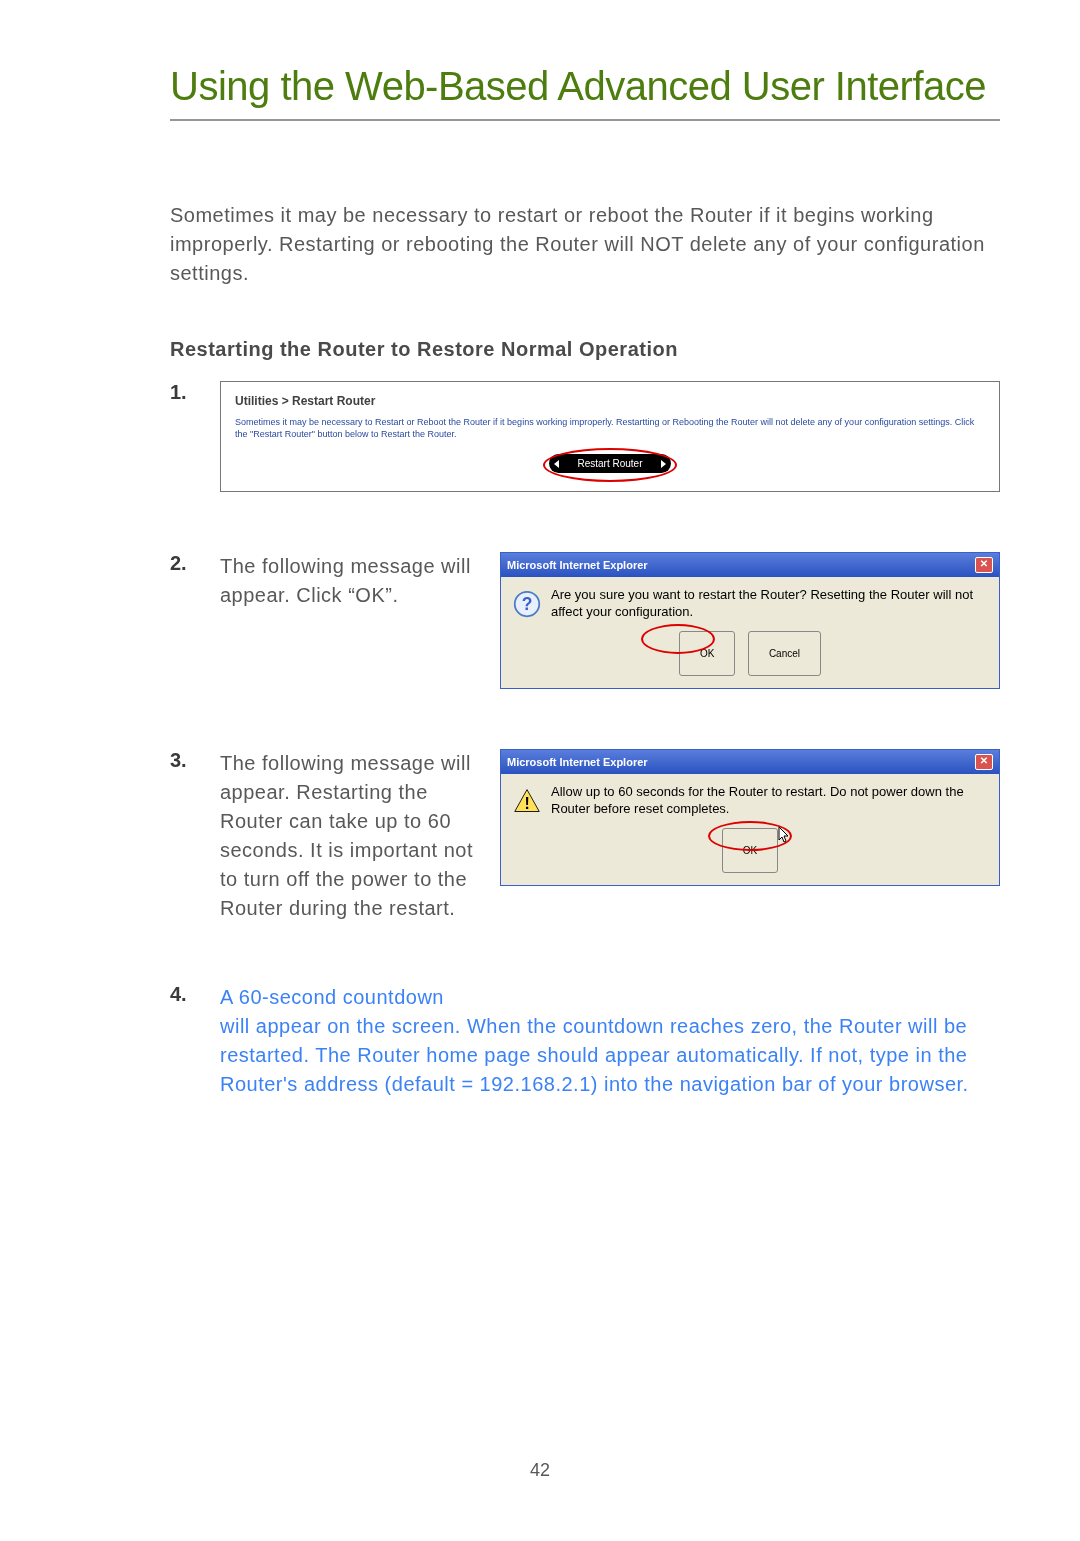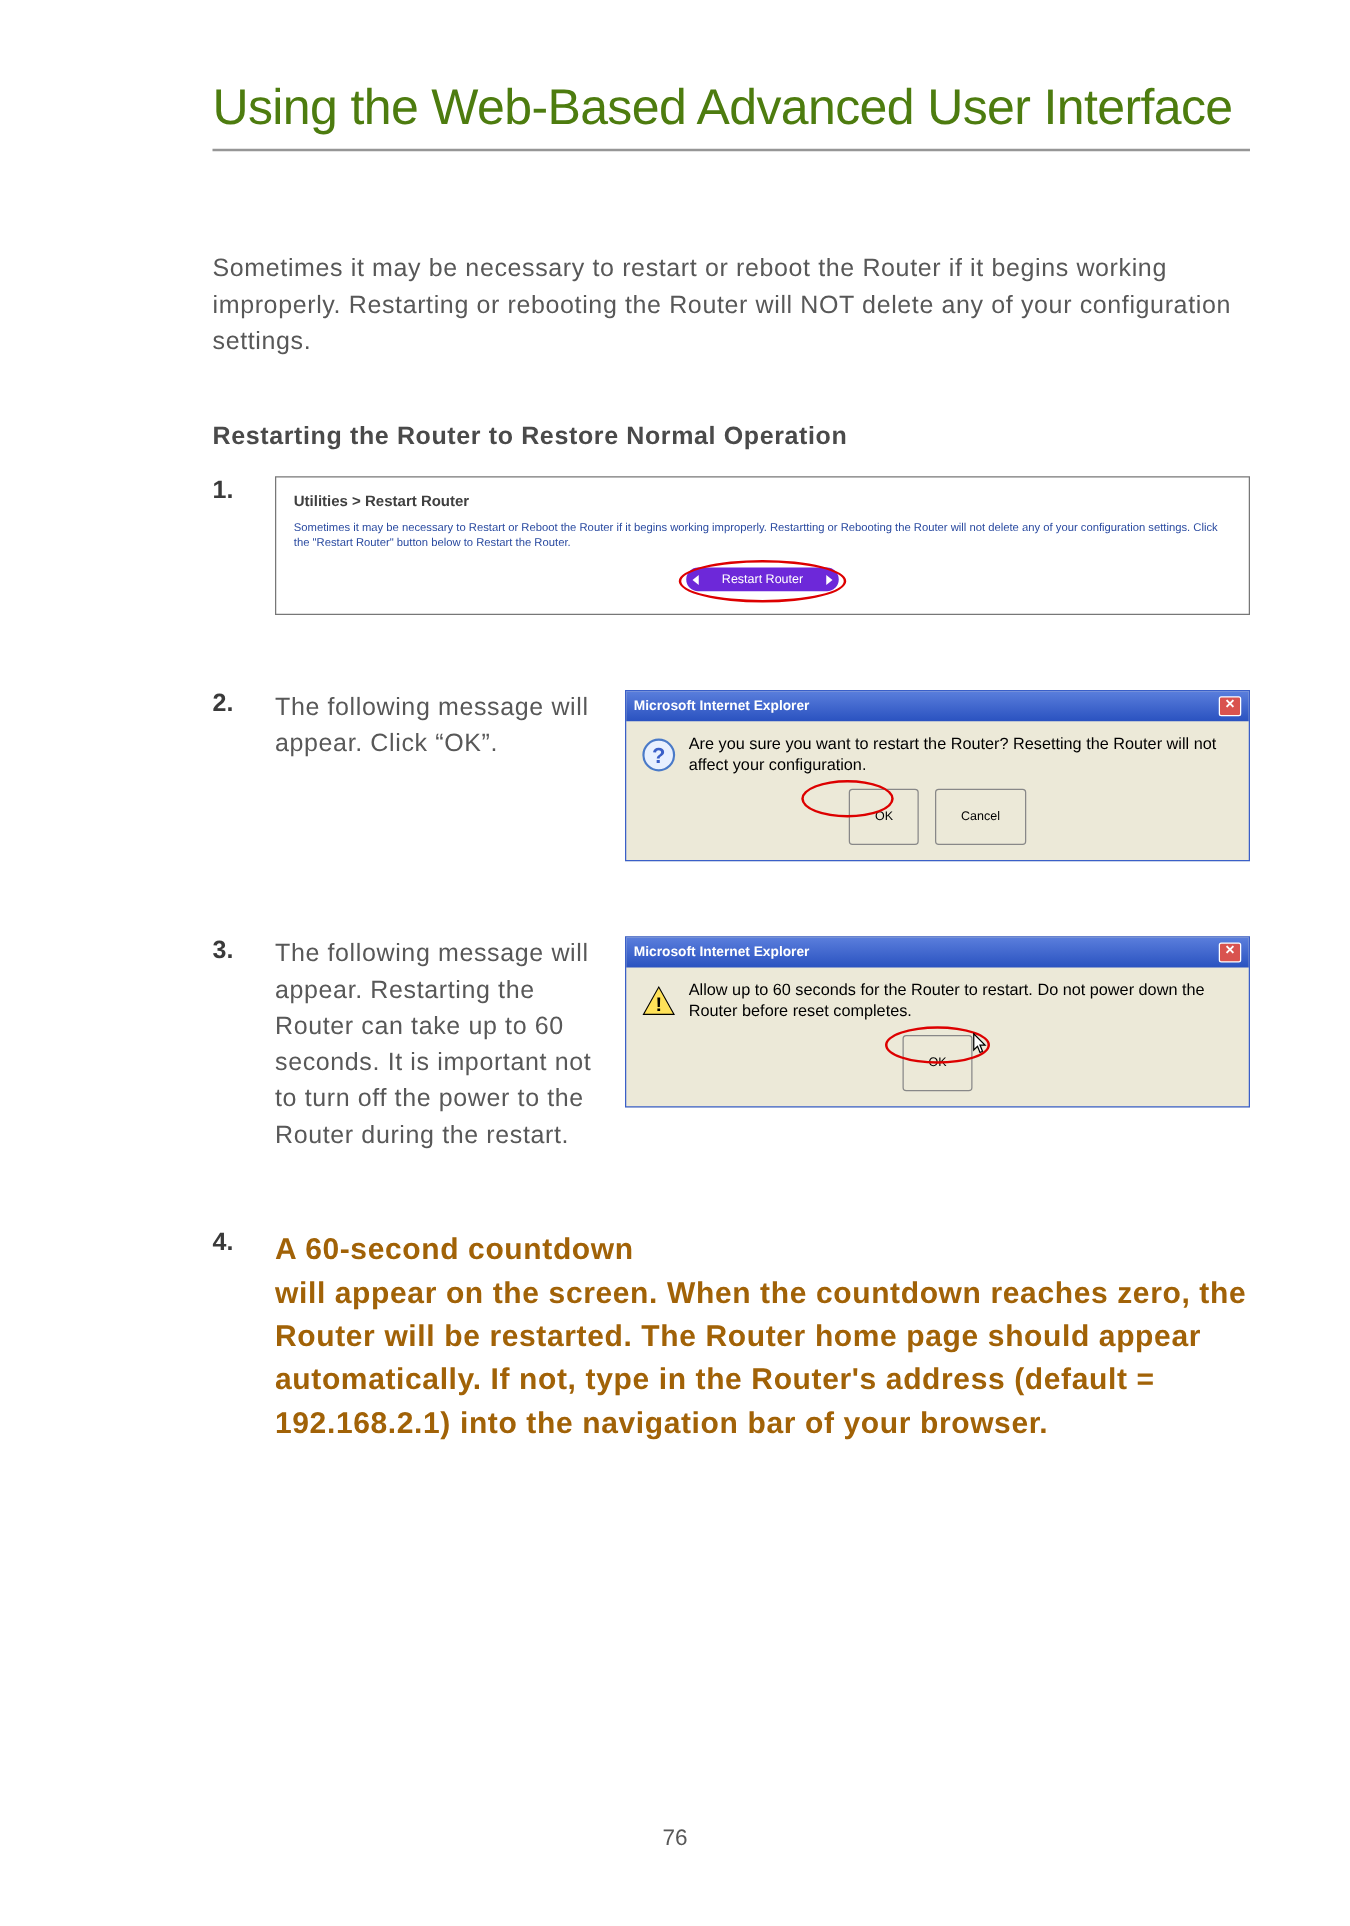--- a/index.html
+++ b/index.html
@@ -57,26 +57,25 @@
   .step-text {
     font-size: 20px;
     color: #585858;
     line-height: 1.45;
     letter-spacing: 0.5px;
     width: 260px;
     flex-shrink: 0;
     padding-right: 20px;
   }
   .step-text-wide {
-    font-size: 24px;
-    color: #a16207;
+    font-size: 20px;
+    color: #3b82f6;
     line-height: 1.45;
     letter-spacing: 0.5px;
     flex: 1;
-    font-weight: bold;
   }
   .step-image {
     flex: 1;
   }
 
   
   .panel1 {
     border: 1px solid #777;
     background: #fff;
     padding: 12px 14px 18px 14px;
@@ -89,21 +88,21 @@
   }
   .panel1-body {
     color: #2a4aa0;
     font-size: 9px;
     line-height: 1.35;
     margin-bottom: 14px;
   }
   .restart-btn {
     display: block;
     margin: 0 auto;
-    background: #6d28d9;
+    background: #000000;
     color: #fff;
     font-size: 10px;
     border: none;
     border-radius: 10px;
     padding: 4px 28px;
     position: relative;
   }
   .restart-btn::before,
   .restart-btn::after {
     content: "";
@@ -279,13 +278,13 @@
       <div class="step-num">4.</div>
       <div style="flex:1;">
         <div class="step-text-wide" style="margin-bottom:0;">A 60-second countdown</div>
         <div class="step-text-wide">will appear on the screen. When the countdown reaches zero, the Router will be restarted. The Router home page should appear automatically. If not, type in the Router's address (default = 192.168.2.1) into the navigation bar of your browser.</div>
       </div>
     </div>
 
   </div>
 </div>
 
-<div class="page-num">76</div>
+<div class="page-num">42</div>
 
 </body></html>

